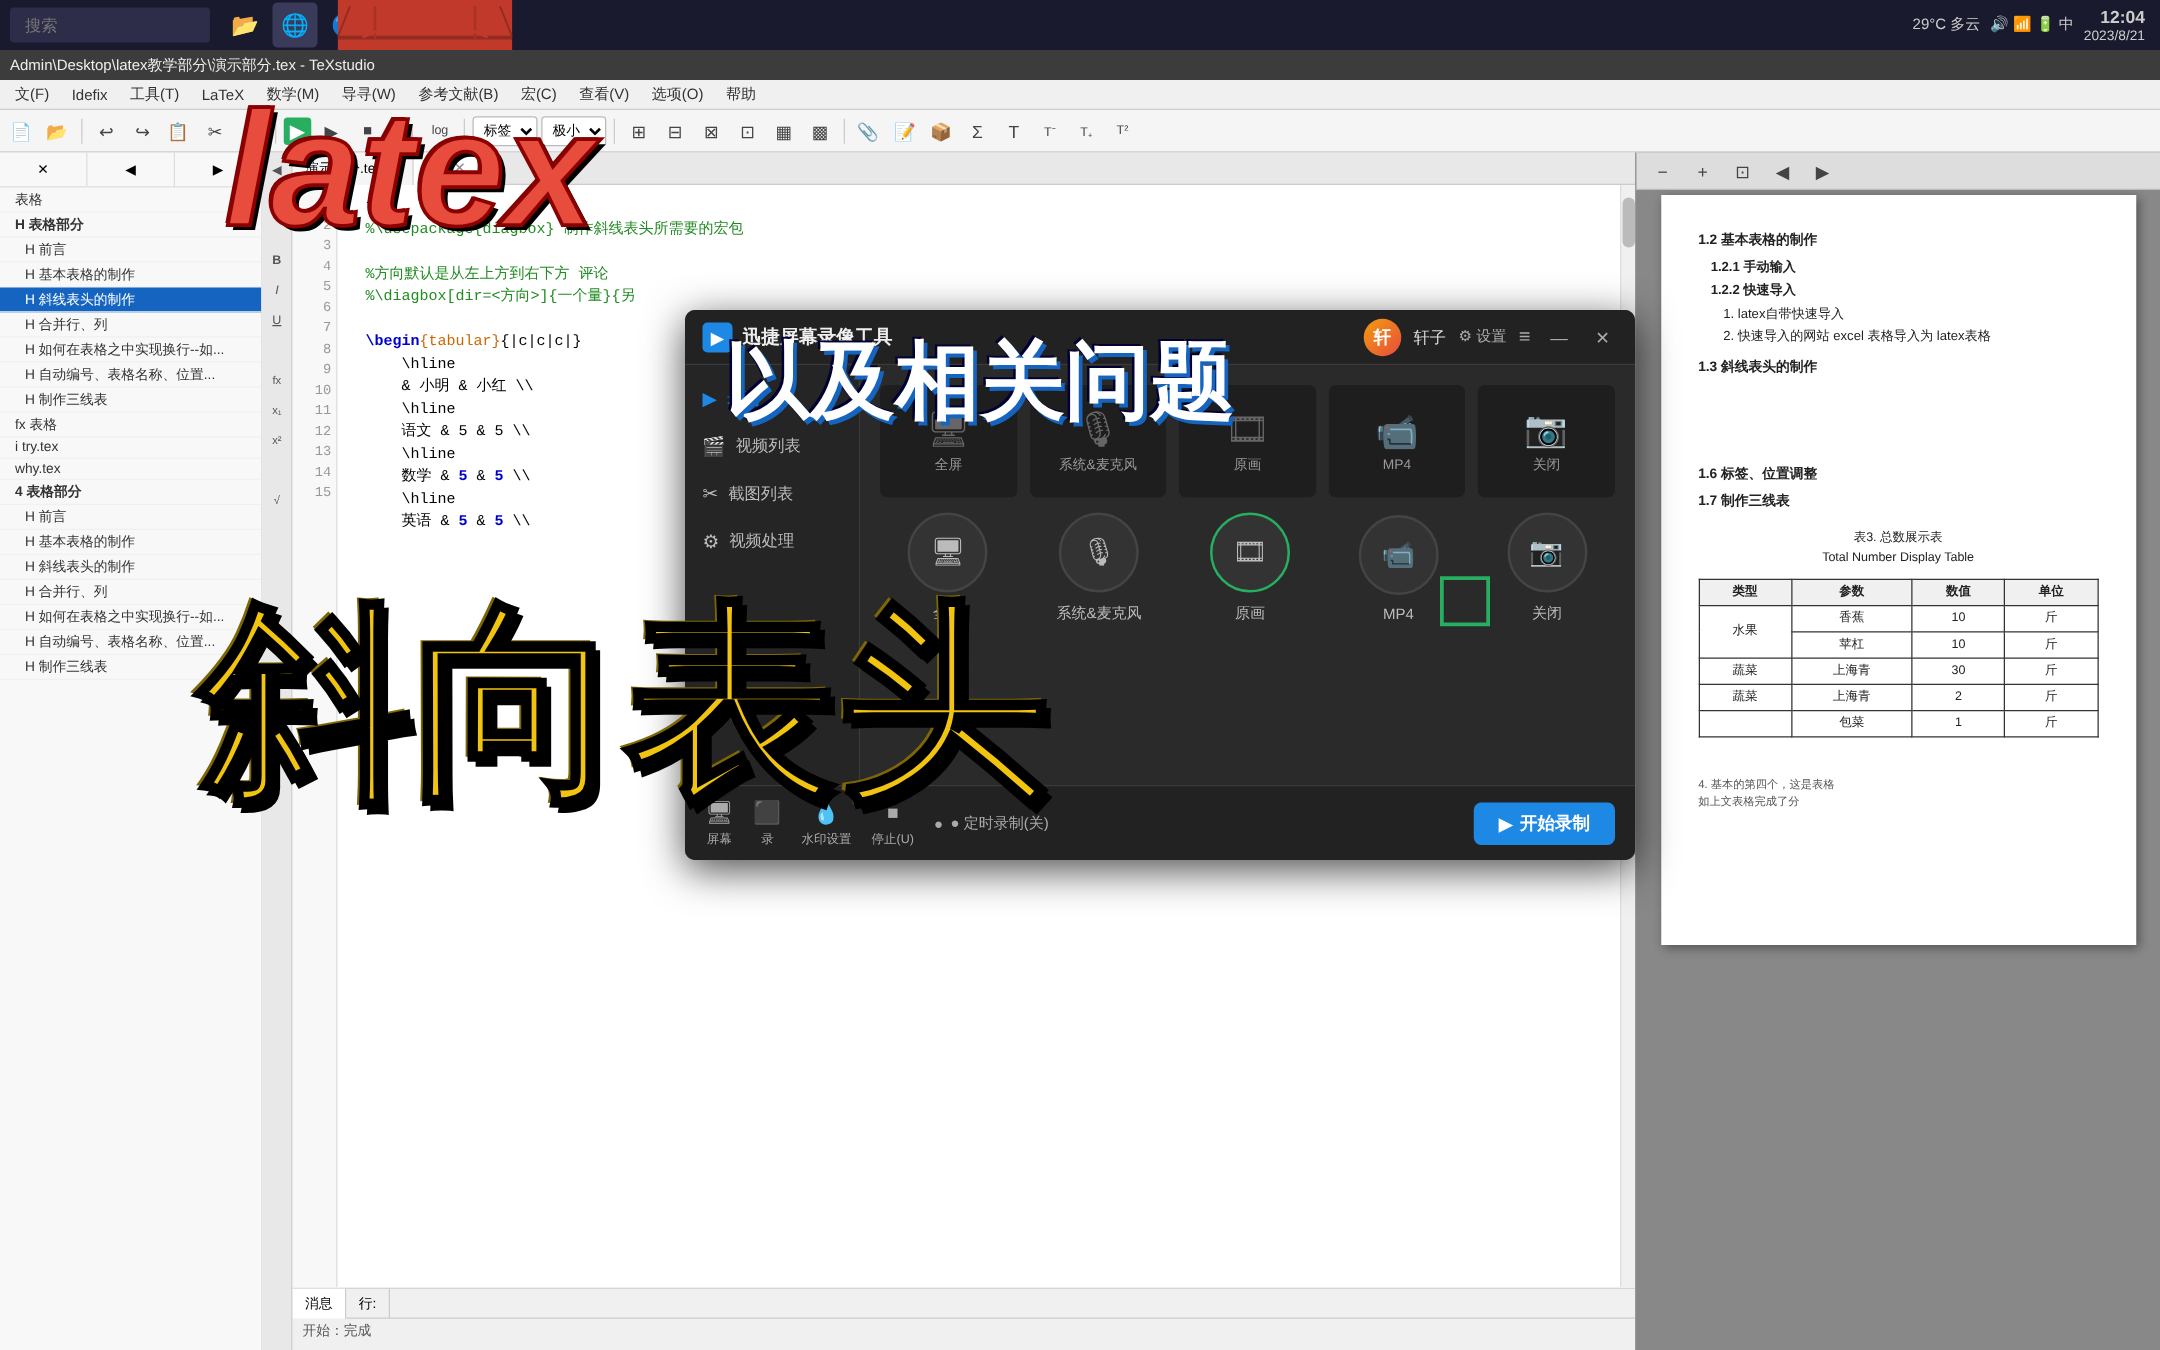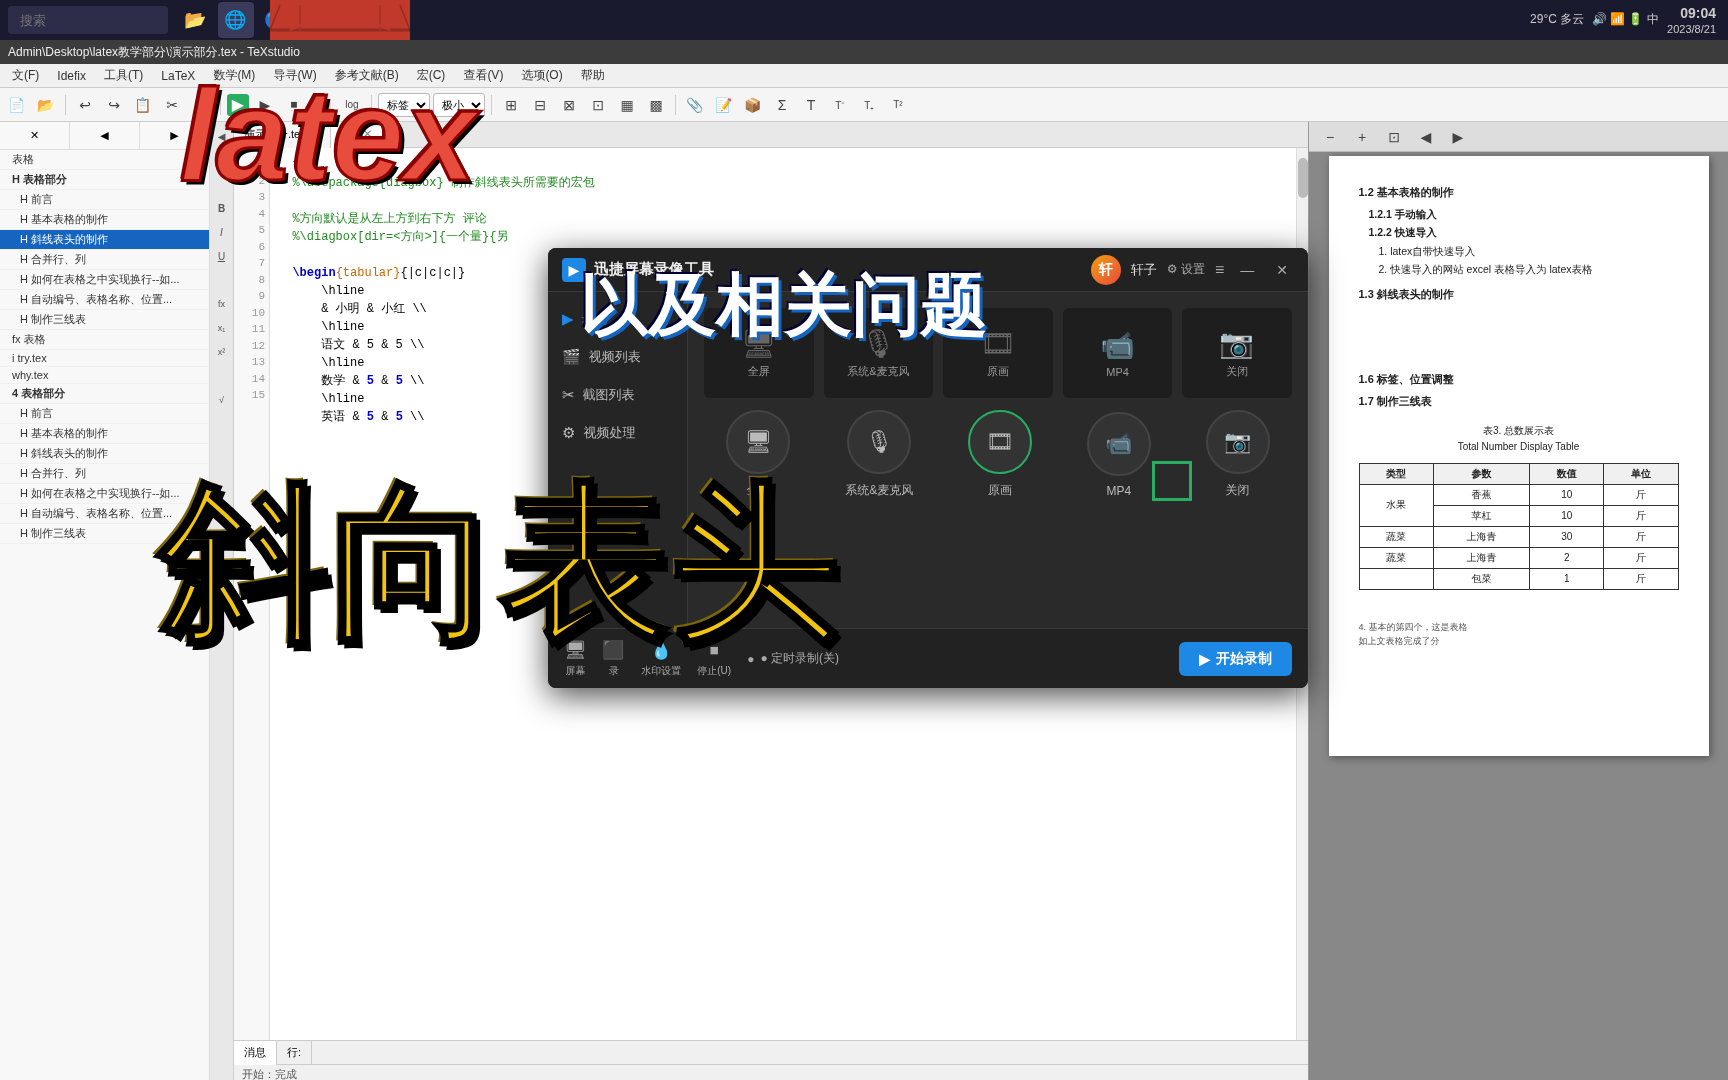--- a/index.html
+++ b/index.html
@@ -281,21 +281,21 @@
       top: 10px;
       width: 10px;
       left: 1px;
       height: 40px;
       background: #bbb;
       border-radius: 5px;
     }
 
     
     #editor-bottom {
-      height: 40px;
+      height: 50px;
       background: #f0f0f0;
       border-top: 1px solid #ccc;
       display: flex;
       flex-direction: column;
     }
     #editor-status-tabs {
       display: flex;
       gap: 0;
       border-bottom: 1px solid #ccc;
       height: 24px;
@@ -633,21 +633,21 @@
     <div class="taskbar-app-icon active">🌐</div>
     <div class="taskbar-app-icon">🔵</div>
     <div class="taskbar-app-icon">📁</div>
     <div class="taskbar-app-icon">💻</div>
     <div class="taskbar-app-icon">🎬</div>
   </div>
   <div id="taskbar-right">
     <span>29°C 多云</span>
     <span>🔊 📶 🔋 中</span>
     <div id="clock">
-      <div class="time">09:04</div>
+      <div class="time">12:04</div>
       <div class="date">2023/8/21</div>
     </div>
   </div>
 </div>
 
 <div id="bridge-placeholder">
   <svg viewBox="0 0 140 40" class="bridge-svg" xmlns="http://www.w3.org/2000/svg">
     <rect width="140" height="40" fill="#c0392b"></rect>
     <line x1="0" y1="30" x2="140" y2="30" stroke="#922b21" stroke-width="3"></line>
     <line x1="30" y1="5" x2="30" y2="32" stroke="#a93226" stroke-width="2"></line>

